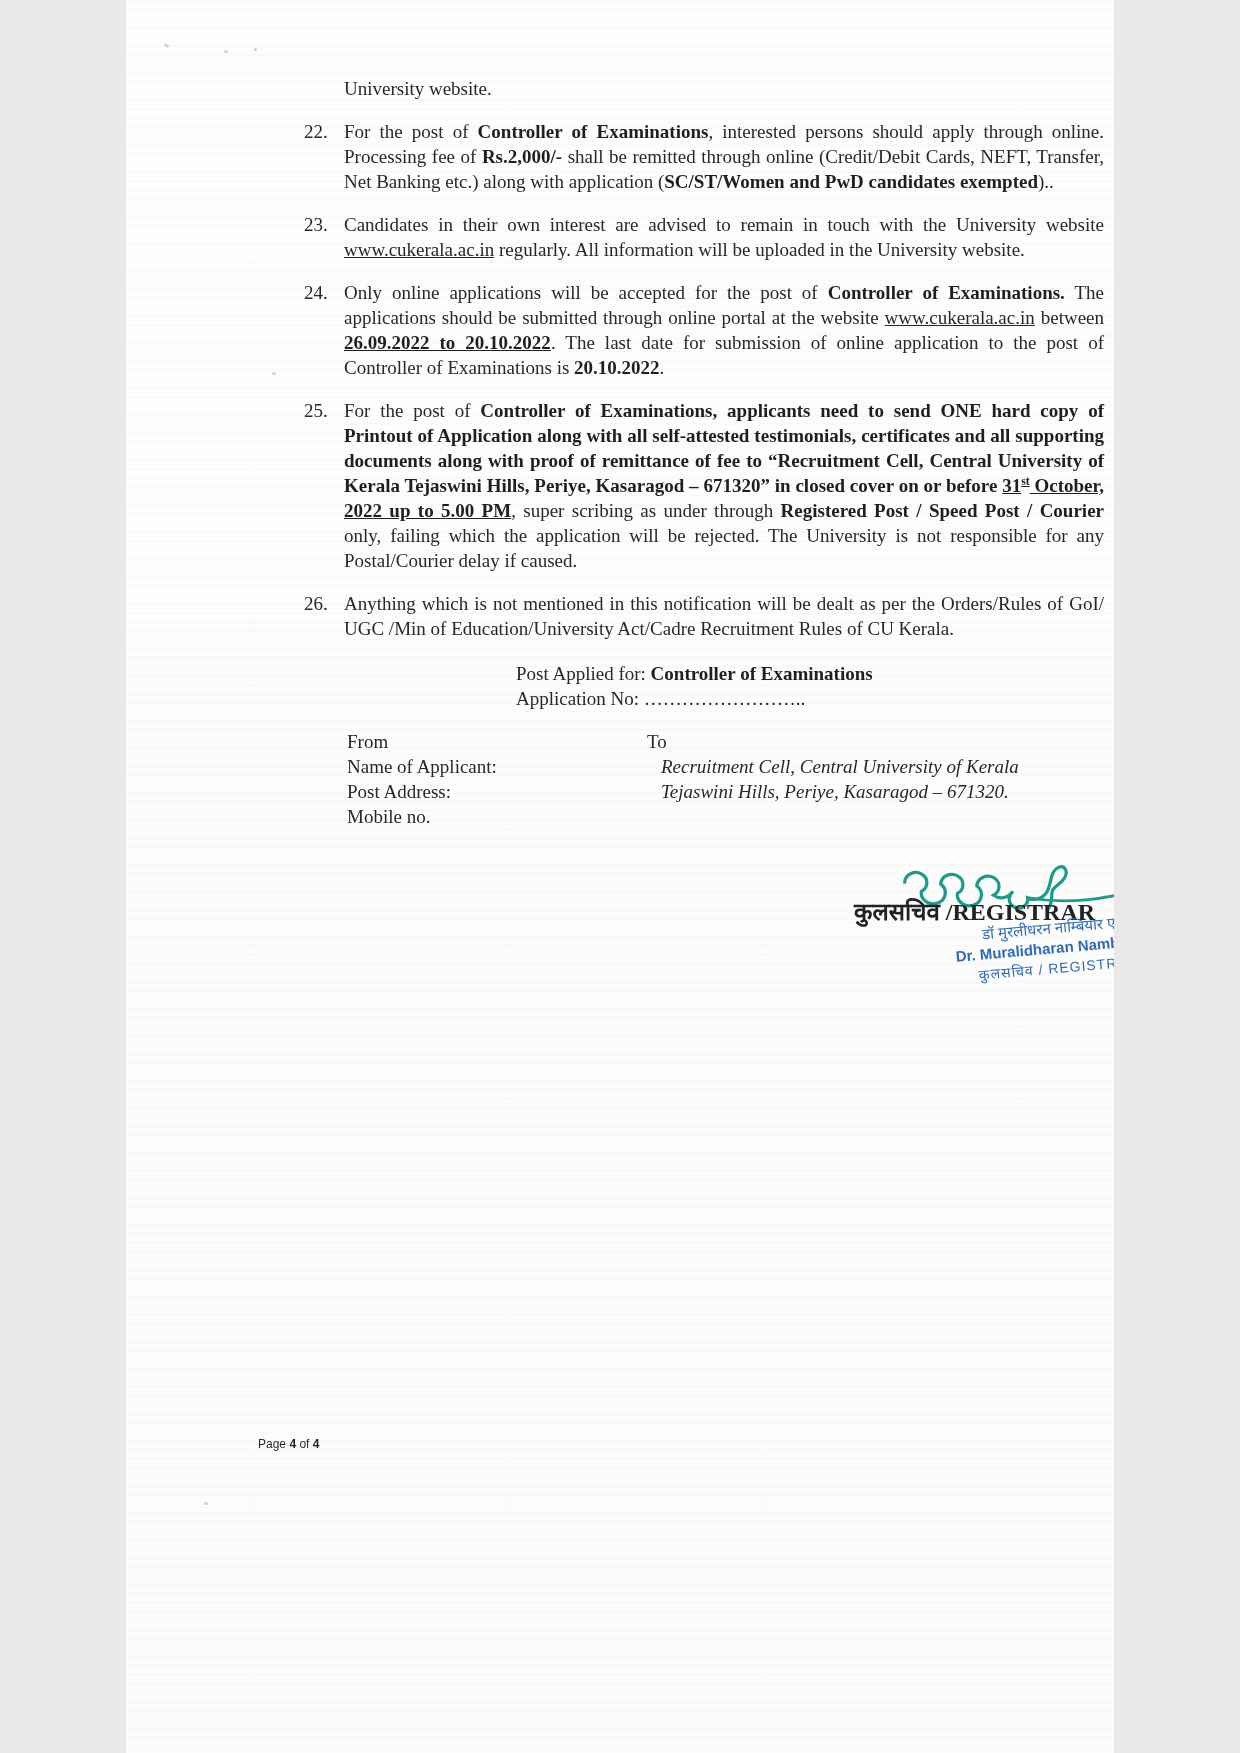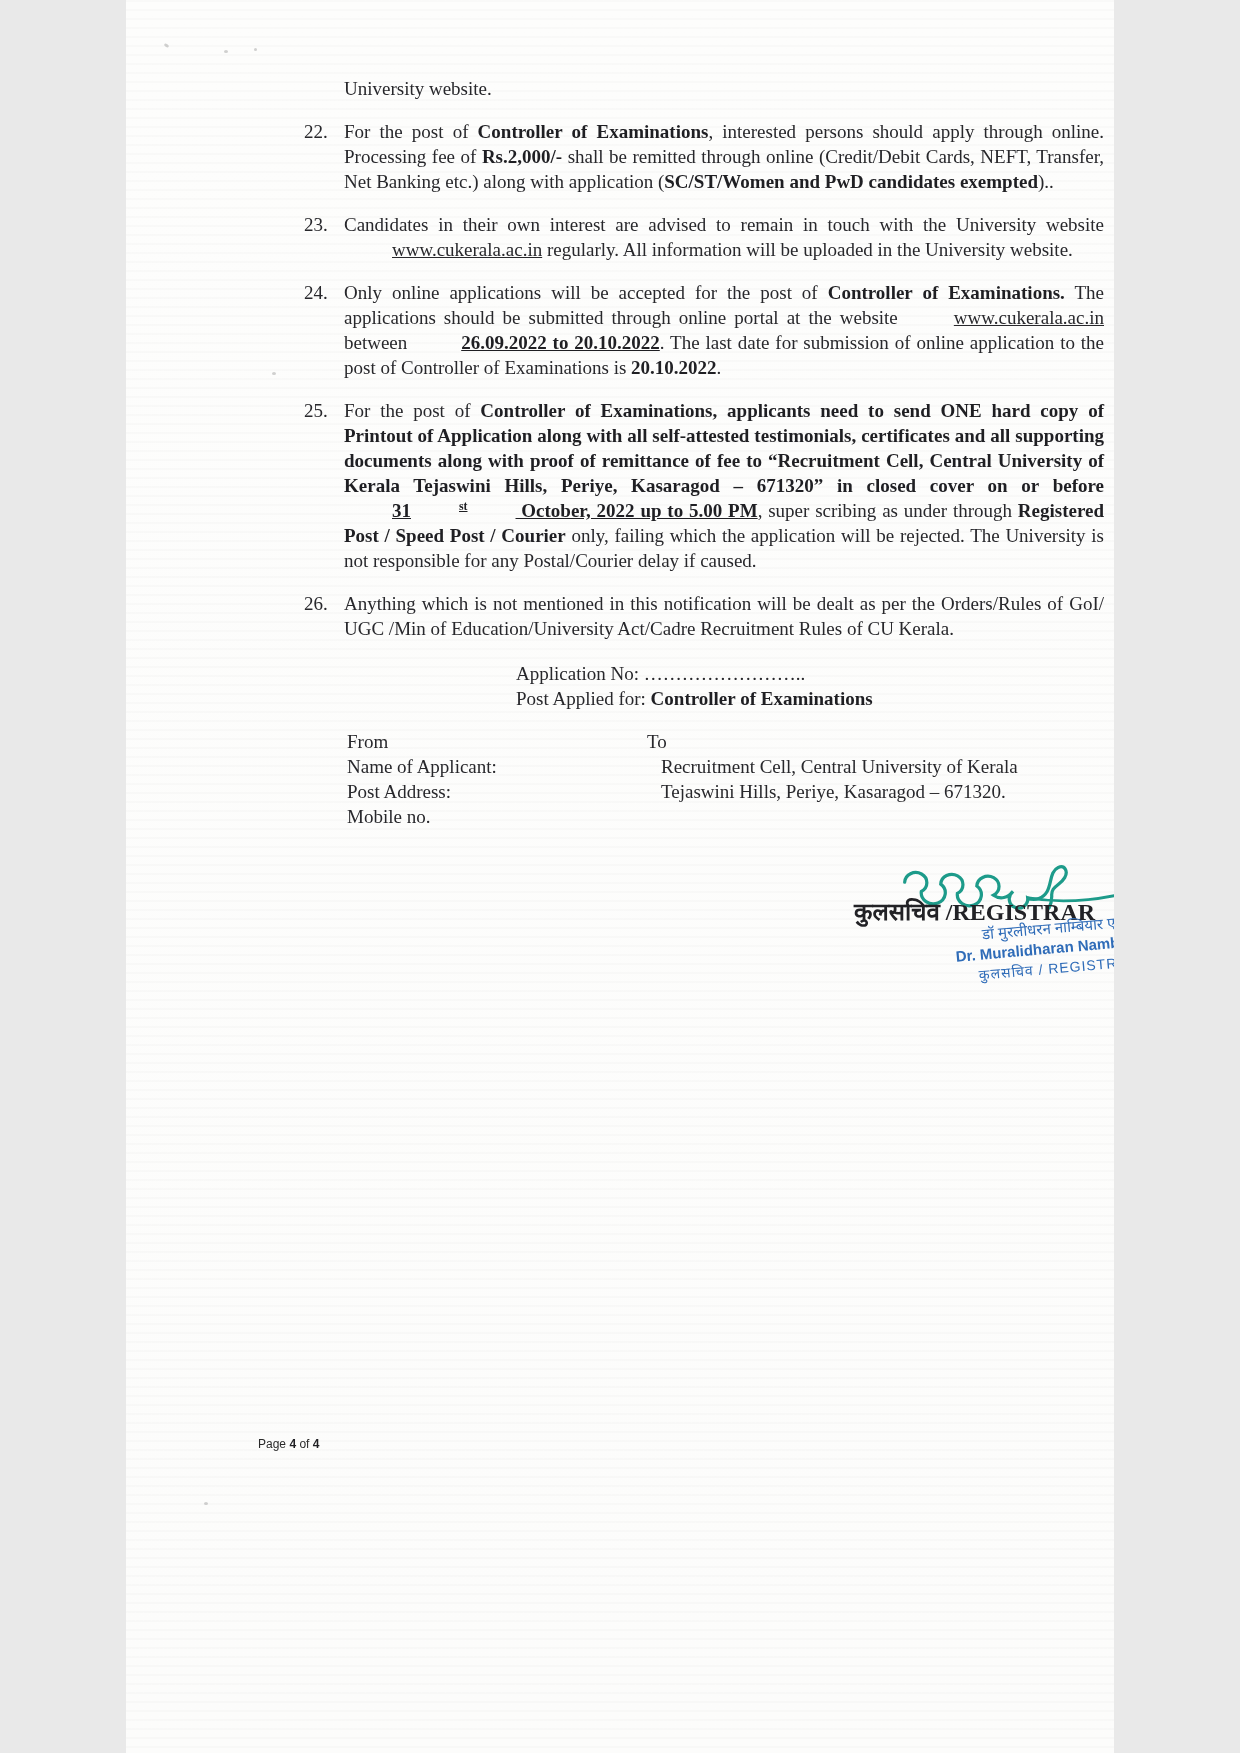--- a/index.html
+++ b/index.html
@@ -34,35 +34,35 @@
   }
   .item .num{
     width:40px;
     flex:0 0 40px;
   }
   .item .body{
     flex:1;
     text-align:justify;
   }
   .b{font-weight:bold;color:#1f1f23;}
-  .u{text-decoration:underline;margin-left:48px;}
+  .u{text-decoration:underline;}
   sup{font-size:0.62em;line-height:0;}
   .app-block{
     margin:20px 0 18px 212px;
   }
   .addr{
     display:flex;
     margin-bottom:20px;
   }
   .from-col{
     margin-left:43px;
     width:300px;
   }
   .to-col{flex:1;}
-  .to-col .to-lines{padding-left:14px;}
+  .to-col .to-lines{padding-left:14px;font-style:italic;}
   
   .sig{
     position:absolute;
     left:772px; top:836px;
     width:252px; height:74px;
   }
   .sig-date{
     position:absolute;
     left:1014px; top:850px;
     font-size:30px;
@@ -138,22 +138,22 @@
           <div class="num">25.</div>
           <div class="body"><span>For the post of </span><span class="b">Controller of Examinations, applicants need to send ONE hard copy of Printout of Application along with all self-attested testimonials, certificates and all supporting documents along with proof of remittance of fee  to “Recruitment Cell, Central University of Kerala Tejaswini Hills, Periye, Kasaragod – 671320” in closed cover on or before </span><span class="b u">31</span><sup class="b u">st</sup><span class="b u"> October, 2022 up to 5.00 PM</span><span>, super scribing as under through </span><span class="b">Registered Post / Speed Post / Courier</span><span> only, failing which the application will be rejected. The University is not responsible for any Postal/Courier delay if caused.</span></div>
         </div>
         <div class="item">
           <div class="num">26.</div>
           <div class="body"><span>Anything which is not mentioned in this notification will be dealt as per the Orders/Rules of GoI/ UGC /Min of Education/University Act/Cadre Recruitment Rules of CU Kerala.</span></div>
         </div>
       </div>
 
     <div class="app-block">
+      <div><span>Post Applied for: </span><span class="b">Controller of Examinations</span></div>
       <div><span>Application No: </span><span>……………………..</span></div>
-      <div><span>Post Applied for: </span><span class="b">Controller of Examinations</span></div>
     </div>
 
     <div class="addr">
       <div class="from-col">
         <div>From</div>
         <div>
             <div>Name of Applicant:</div>
             <div>Post Address:</div>
             <div>Mobile no.</div>
           </div>

